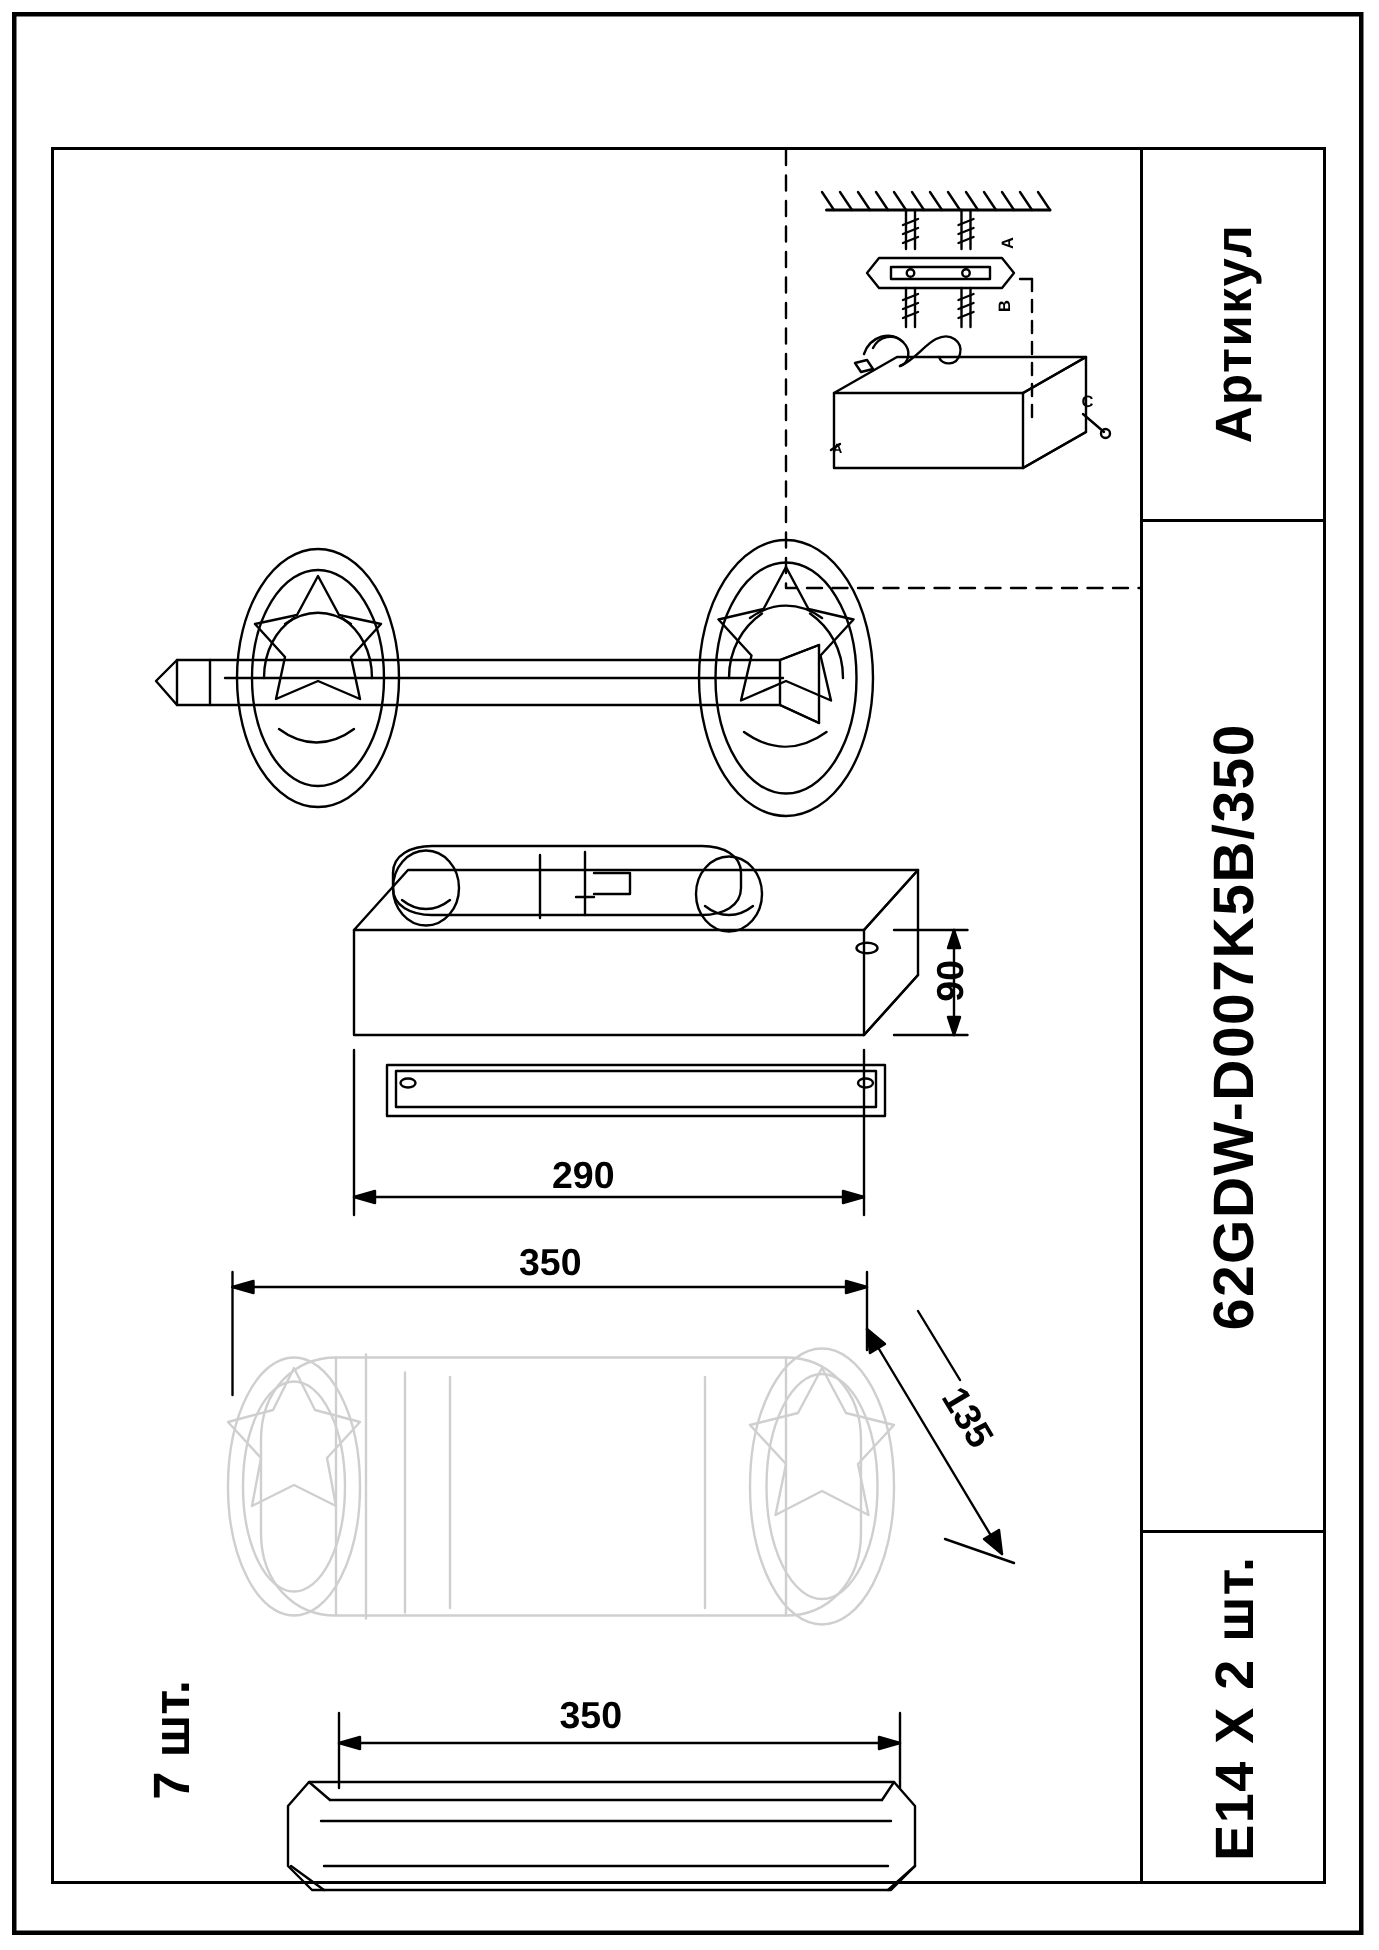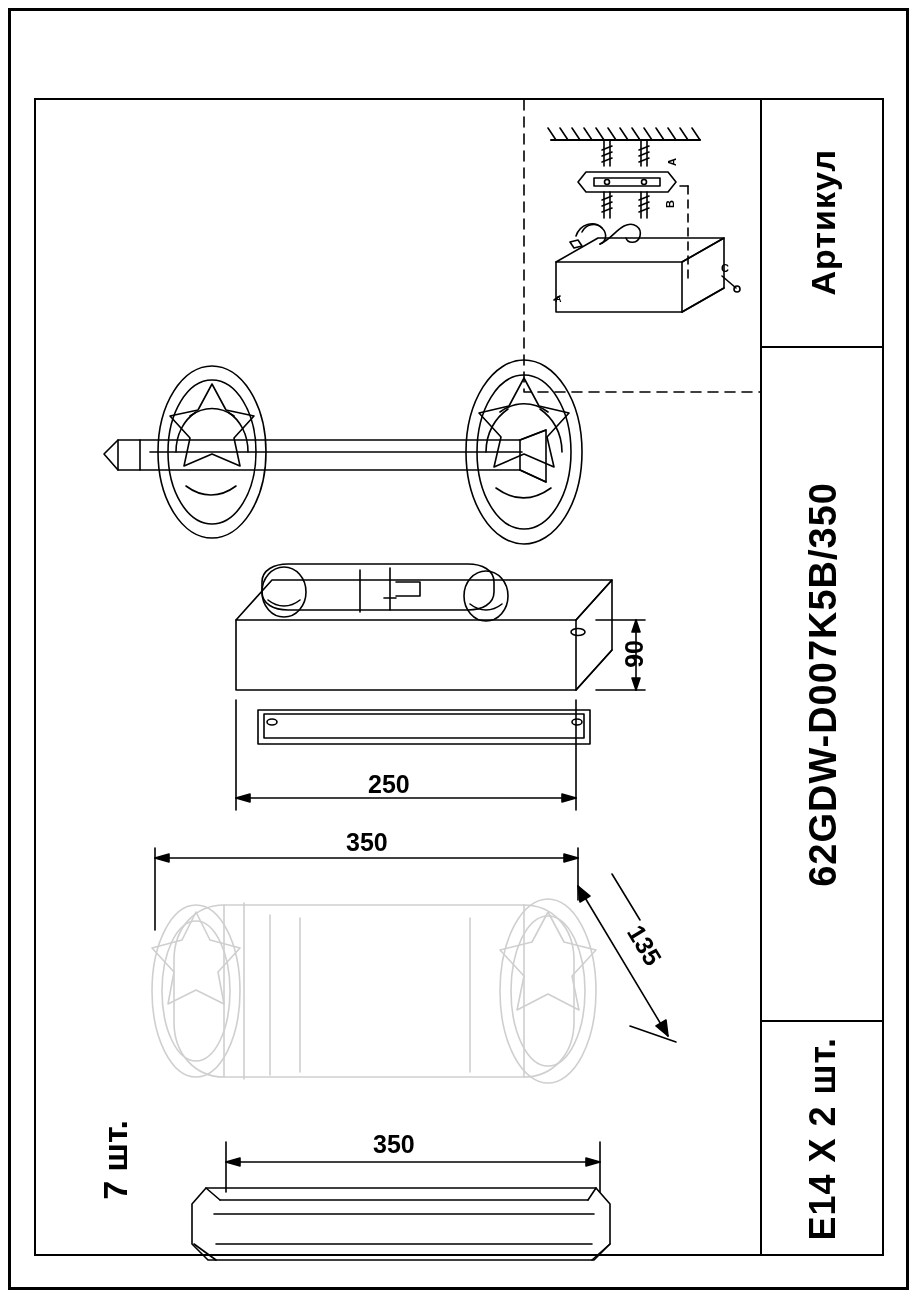--- a/index.html
+++ b/index.html
@@ -303,21 +303,21 @@
         <path d="M206 1188 l390 0 l14 16 l0 40 l-16 16 l-386 0 l-16 -16 l0 -40 z"></path>
         <path d="M220 1200 l368 0 M214 1214 l380 0 M216 1244 l376 0"></path>
         <path d="M206 1188 l14 12 M596 1188 l-8 12"></path>
         <path d="M194 1244 l22 16 M610 1244 l-18 16"></path>
       </g>
 
     </g>
   </svg>
 
   <div class="dim-text vert" style="left:620px; top:640px;">90</div>
-  <div class="dim-text" style="left:368px; top:770px;">250</div>
+  <div class="dim-text" style="left:368px; top:770px;">290</div>
   <div class="dim-text" style="left:346px; top:828px;">350</div>
   <div class="dim-rot" style="left:646px; top:920px; transform: rotate(59deg);">135</div>
   <div class="dim-text" style="left:373px; top:1130px;">350</div>
 
   <div class="tiny-letter" style="left:666px; top:158px; writing-mode: vertical-rl; transform: rotate(180deg);">A</div>
   <div class="tiny-letter" style="left:664px; top:200px; writing-mode: vertical-rl; transform: rotate(180deg);">B</div>
   <div class="tiny-letter" style="left:721px; top:262px;">C</div>
   <div class="tiny-letter" style="left:555px; top:294px; font-size:9px;">A</div>
 
   <div class="qty">

